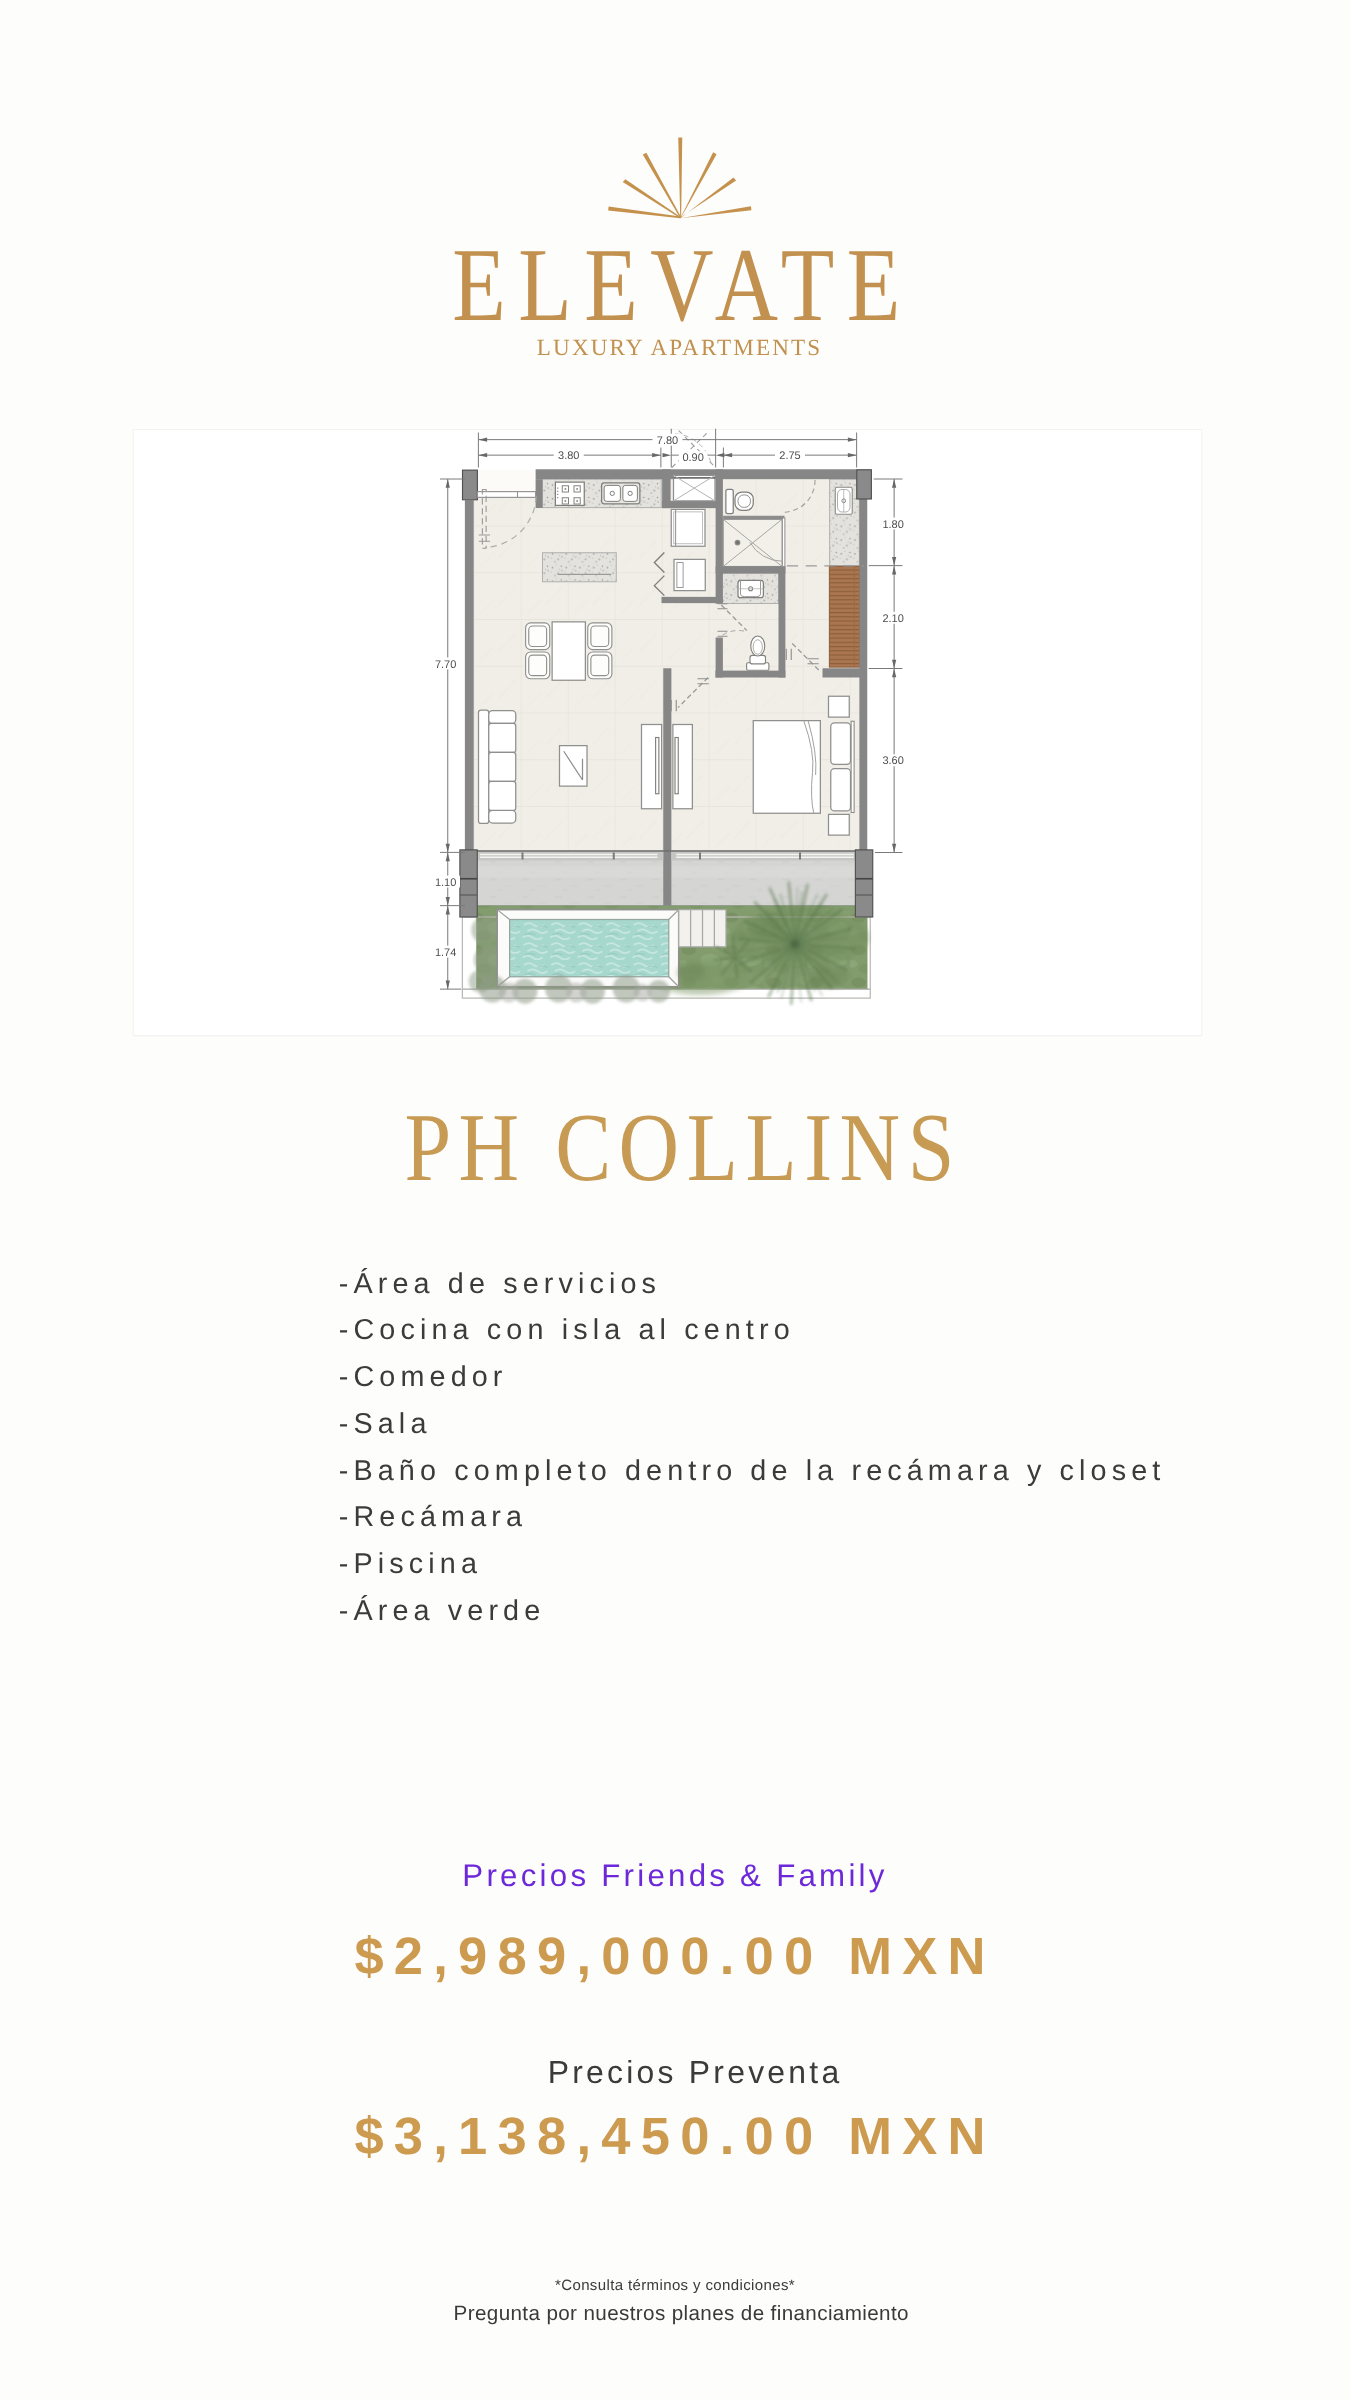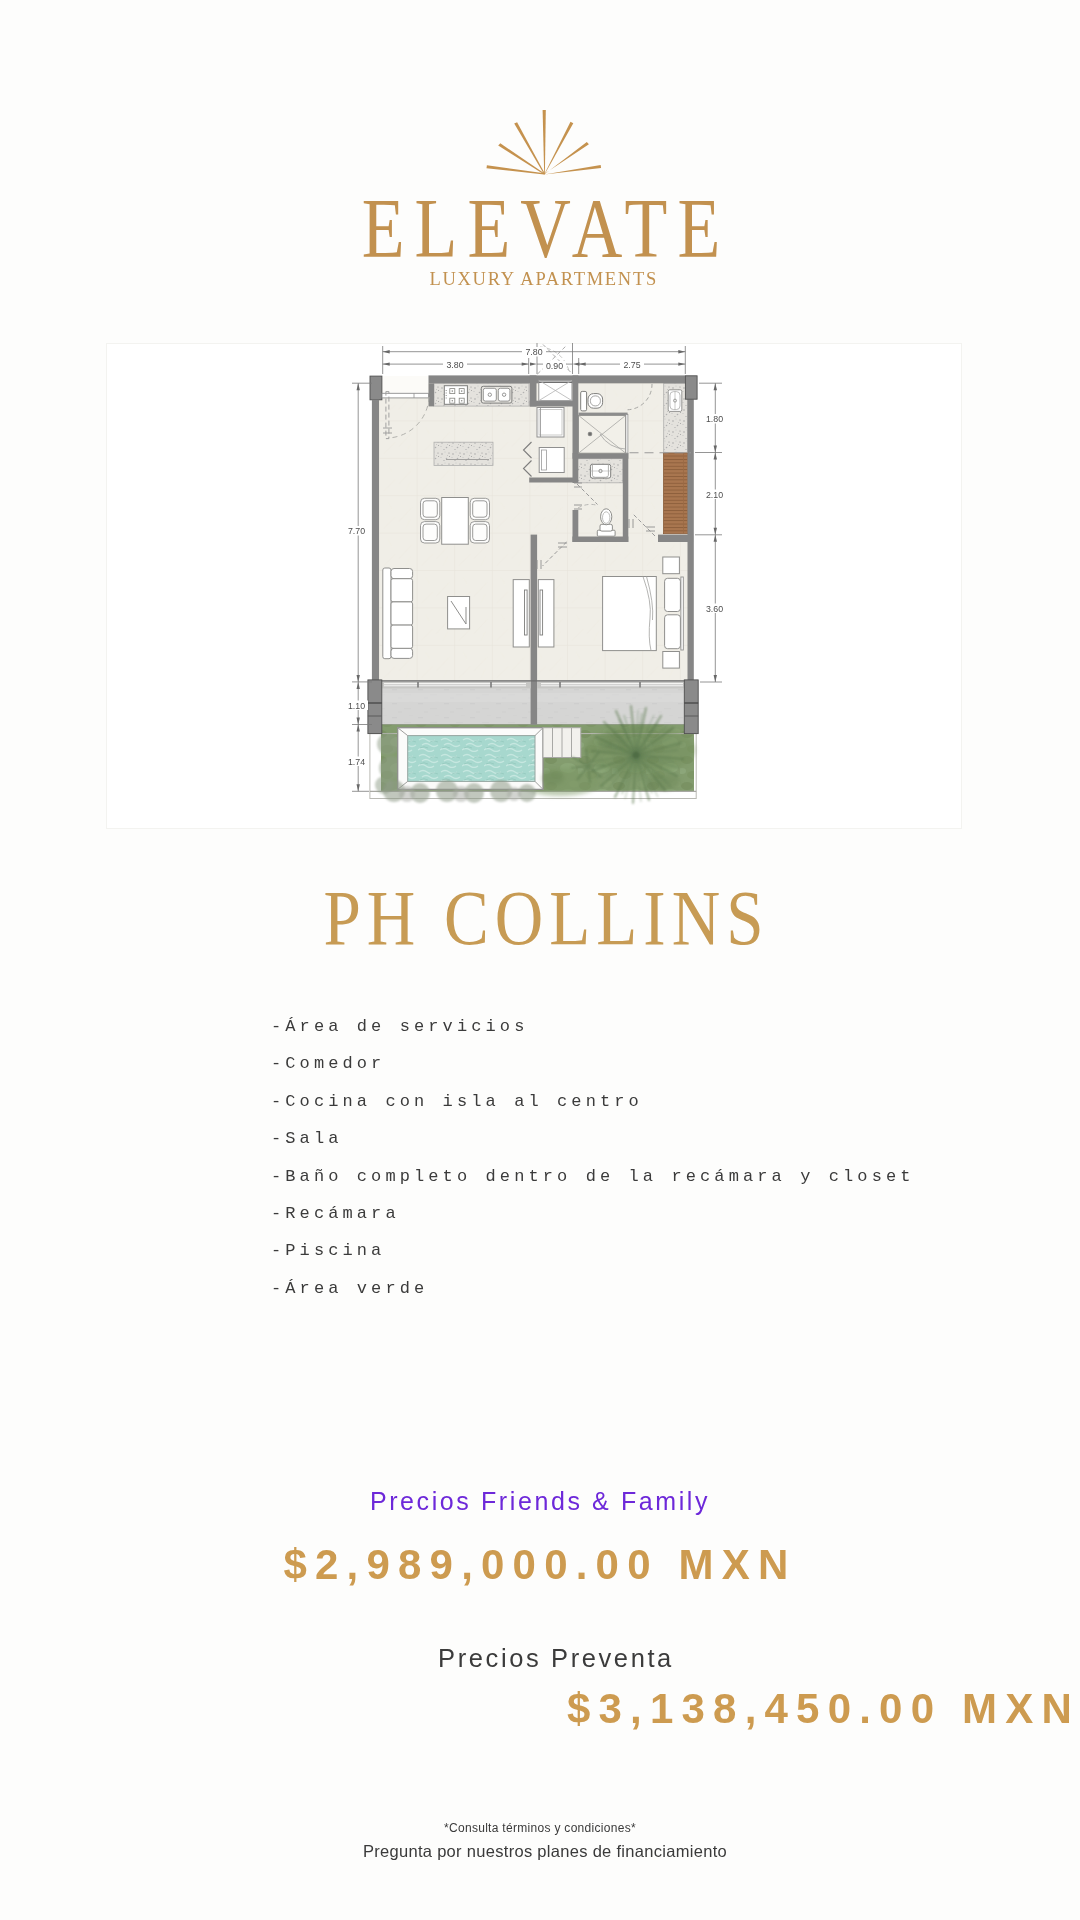--- a/index.html
+++ b/index.html
@@ -440,35 +440,35 @@
         </g>
       <g>
           <rect x="703" y="603.5" width="23" height="9.5" fill="#fff"></rect>
           <text x="714.5" y="611.5">3.60</text>
         </g>
     </g>
   </svg>
 
   <div class="abs ctr serif" style="top:879px;font-size:78px;letter-spacing:7px;padding-left:7px;line-height:1;color:#c79b54;transform:scaleX(0.86);">PH COLLINS</div>
 
-  <div class="abs" style="left:271px;top:1008px;font-size:17px;letter-spacing:4.1px;line-height:37.4px;color:#3b3b3b;font-family:Liberation Mono, monospace;">
+  <div class="abs" style="left:271px;top:1008px;font-size:23px;letter-spacing:4.1px;line-height:37.4px;color:#3b3b3b;">
     <div>-Área de servicios</div>
+    <div>-Cocina con isla al centro</div>
     <div>-Comedor</div>
-    <div>-Cocina con isla al centro</div>
     <div>-Sala</div>
     <div>-Baño completo dentro de la recámara y closet</div>
     <div>-Recámara</div>
     <div>-Piscina</div>
     <div>-Área verde</div>
   </div>
 
   <div class="abs ctr" style="top:1489px;font-size:25px;letter-spacing:2.6px;color:#6d28d9;line-height:1;">Precios Friends &amp; Family</div>
 
   <div class="abs ctr" style="top:1544px;font-size:42px;font-weight:bold;letter-spacing:8.2px;color:#cd9b50;line-height:1;">$2,989,000.00 MXN</div>
 
   <div class="abs ctr" style="top:1646px;font-size:25.5px;letter-spacing:2.6px;color:#3b3b3b;line-height:1;margin-left:16px;">Precios Preventa</div>
 
-  <div class="abs ctr" style="top:1688px;font-size:42px;font-weight:bold;letter-spacing:8.2px;color:#cd9b50;line-height:1;text-align:right;">$3,138,450.00 MXN</div>
+  <div class="abs ctr" style="top:1688px;font-size:42px;font-weight:bold;letter-spacing:8.2px;color:#cd9b50;line-height:1;">$3,138,450.00 MXN</div>
 
   <div class="abs ctr" style="top:1822px;font-size:12px;letter-spacing:0.3px;color:#3a3a3a;line-height:1;">*Consulta términos y condiciones*</div>
 
   <div class="abs ctr" style="left:5px;top:1843px;font-size:16.5px;letter-spacing:0.3px;color:#3a3a3a;line-height:1;">Pregunta por nuestros planes de financiamiento</div>
 </div>
 
 </body></html>

